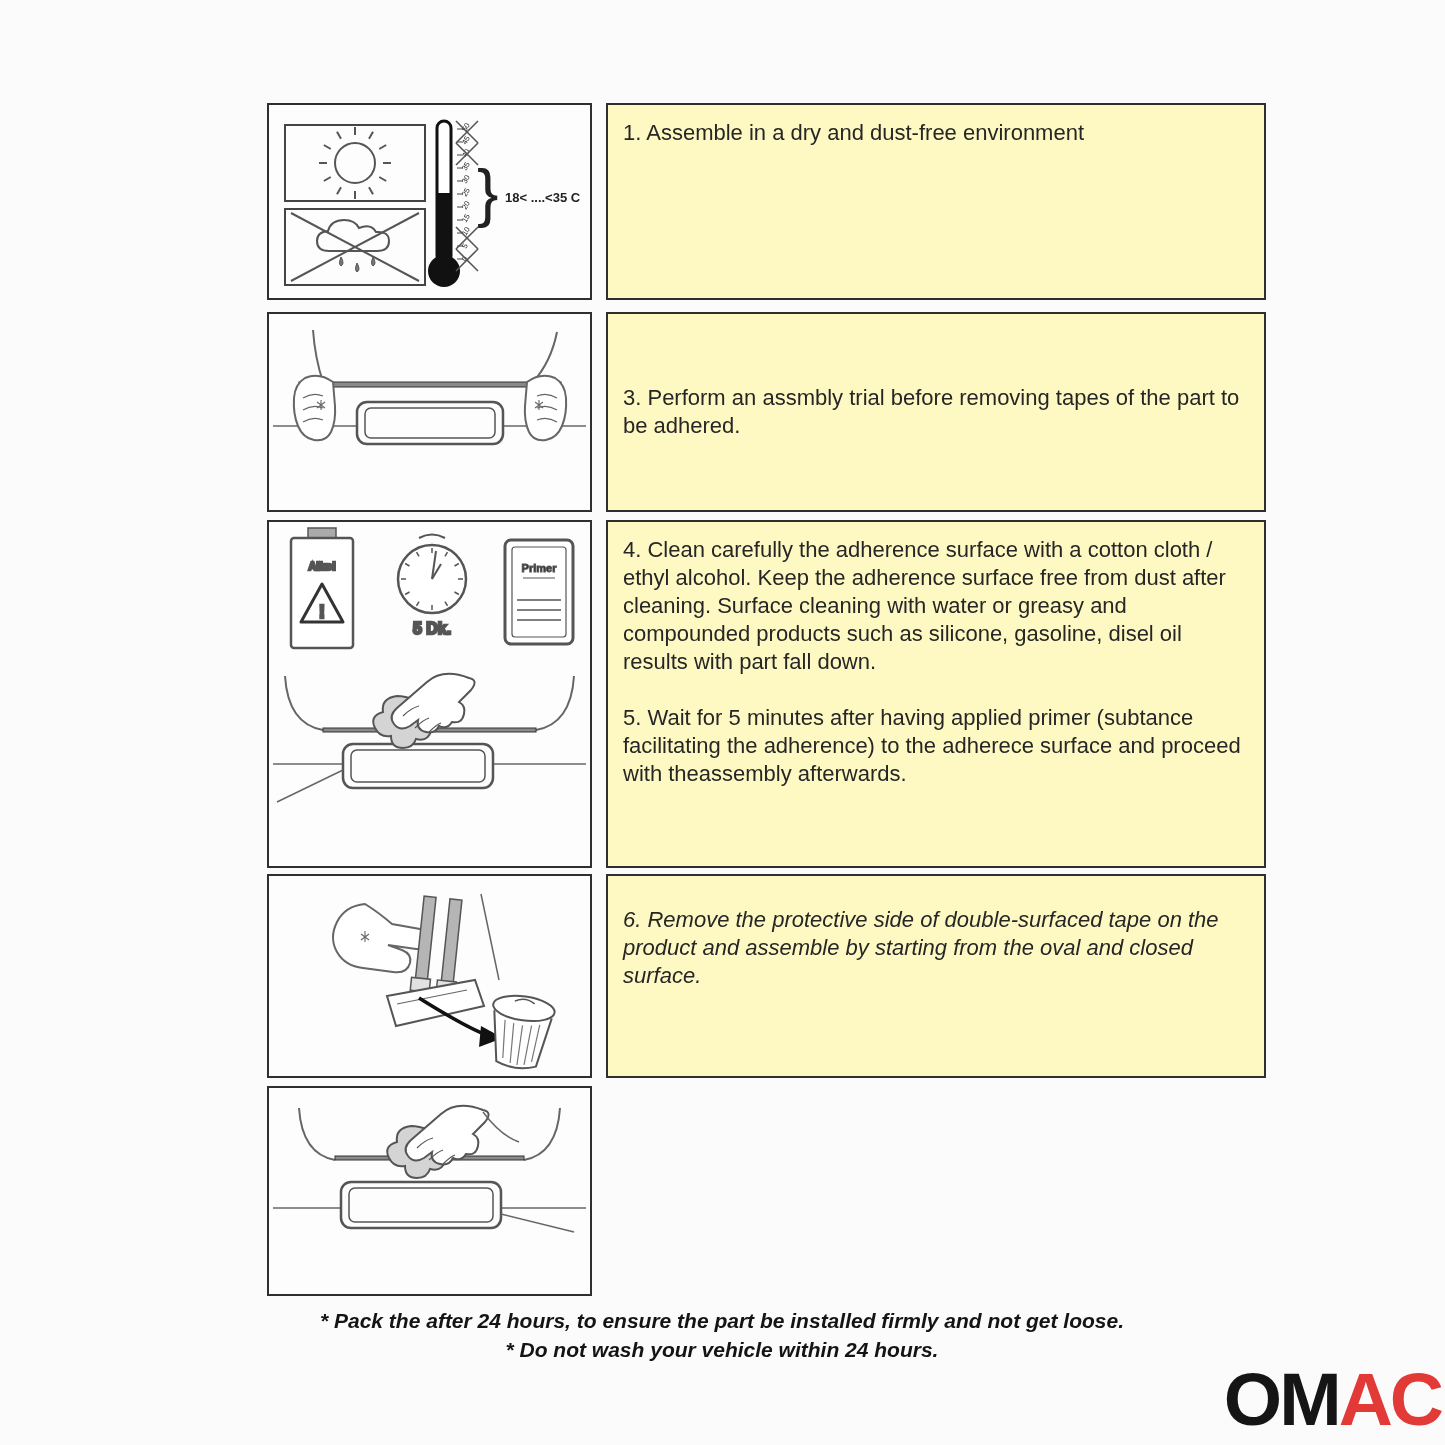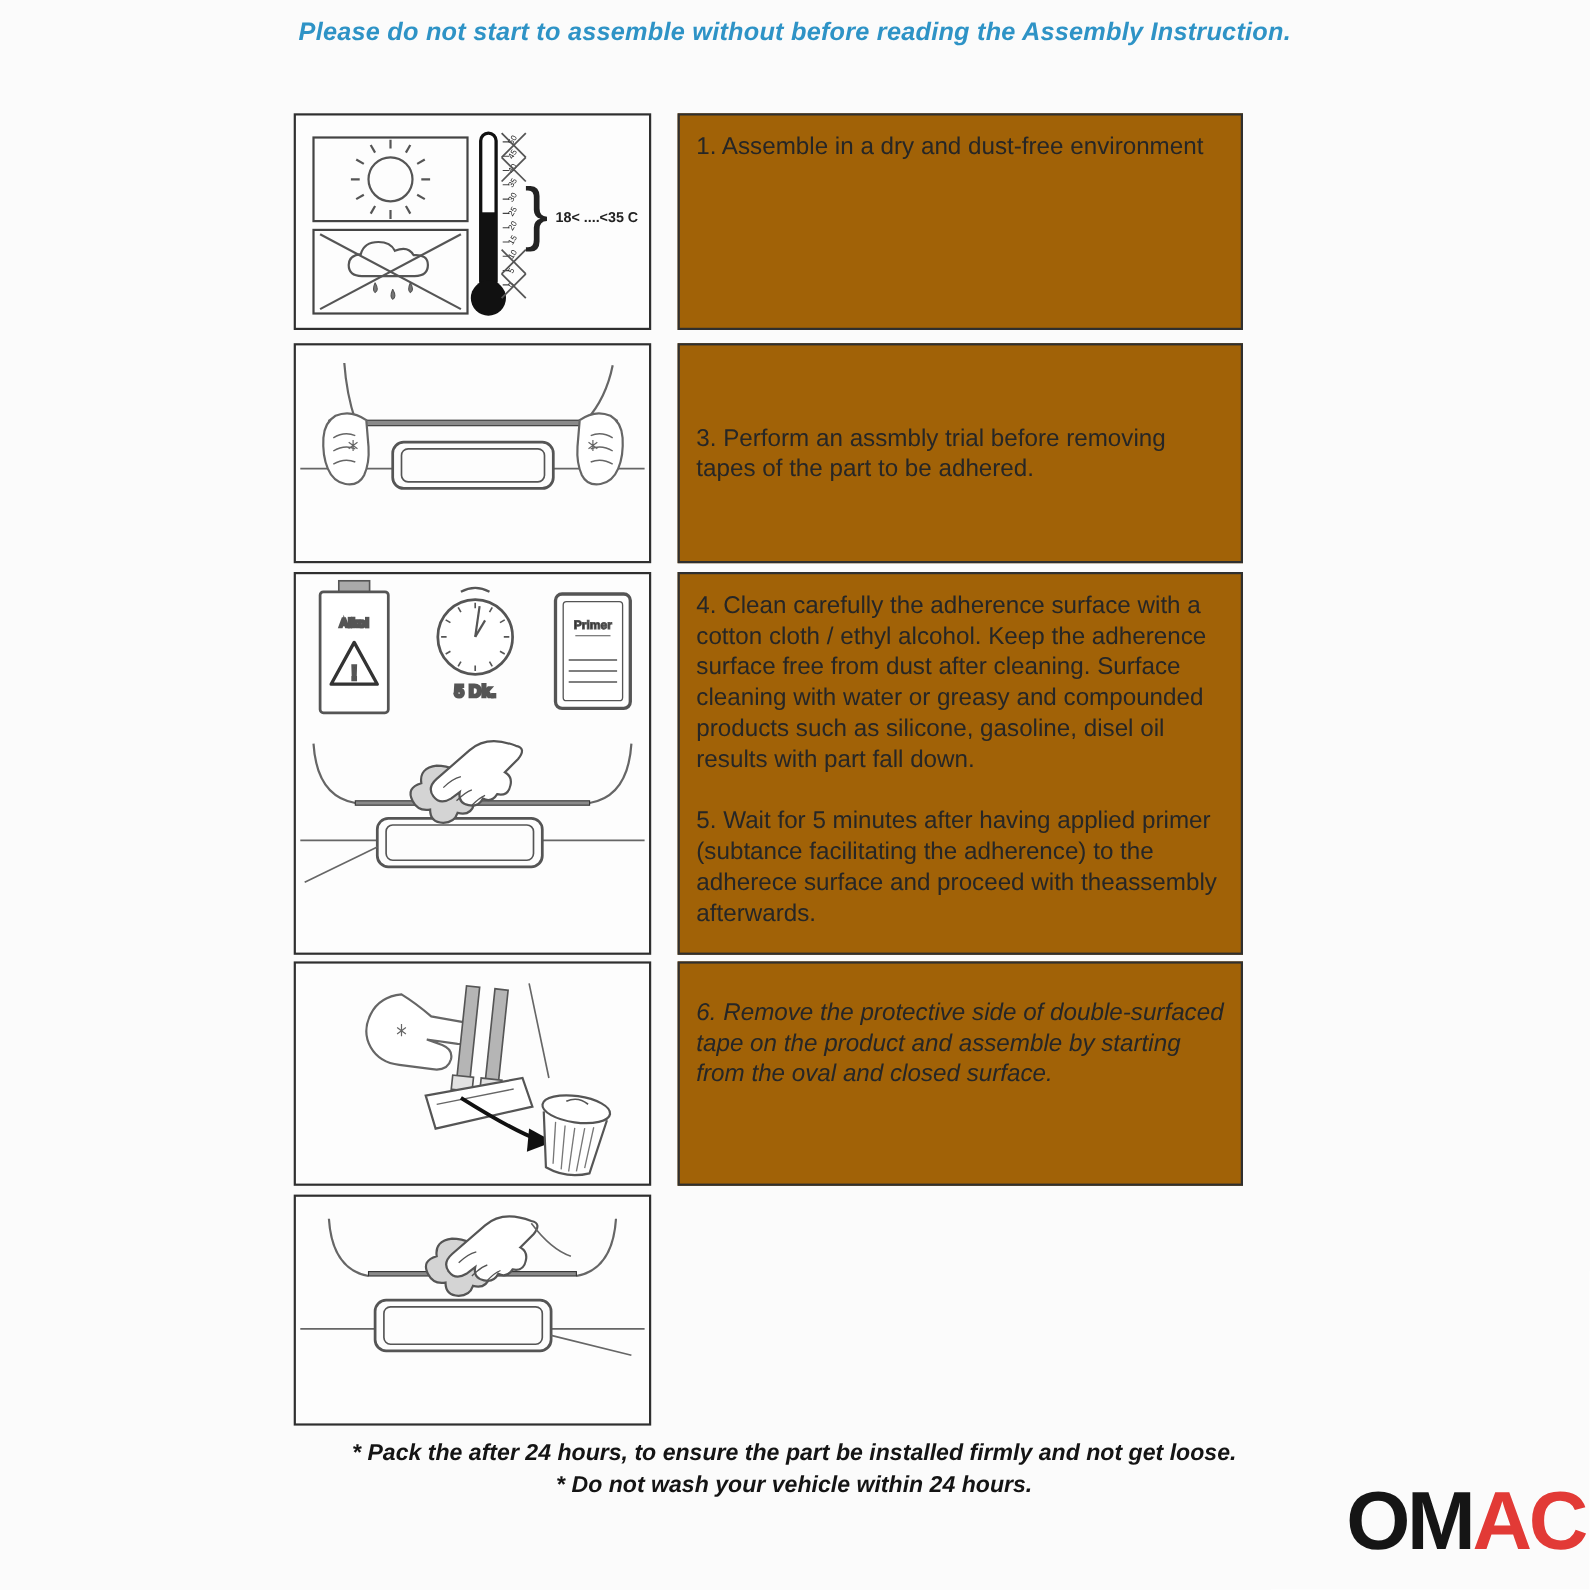--- a/index.html
+++ b/index.html
@@ -24,51 +24,50 @@
   #row2 { top:312px; height:200px; }
   #row3 { top:520px; height:348px; }
   #row4 { top:874px; height:204px; }
   #row5 { top:1086px; height:210px; }
   .illus-box {
     width:325px; box-sizing:border-box;
     border:2px solid #2f2f2f; background:#fdfdfd;
   }
   .illus-box svg { width:100%; height:100%; display:block; }
   .text-box {
-    width:514px; margin-left:24px; box-sizing:border-box;
-    border:2px solid #2f2f2f; background:#a16207;
+    width:660px; margin-left:14px; box-sizing:border-box;
+    border:2px solid #2f2f2f; background:#fef9c3;
     padding:14px 15px; font-size:22px; line-height:28px; color:#262626;
   }
   .text-box p { margin:0 0 28px 0; }
   .text-box p:last-child { margin-bottom:0; }
   .text-box.vcenter { display:flex; flex-direction:column; justify-content:center; }
   #row4 .text-box { padding-top:30px;font-style:italic; }
   svg text { font-family:"Liberation Sans", sans-serif; fill:#222; }
   .attention {
     position:absolute; top:1306px; left:262px; width:920px;
     text-align:center; font-style:italic; color:#141414;
   }
   .attention-title {
     color:#d42127; font-weight:bold; font-size:24px; line-height:28px;
   }
   .attention-line { font-size:21px; font-weight:bold; line-height:29px; }
   .logo {
-    position:absolute; right:4px; bottom:25px;
+    position:absolute; right:4px; bottom:8px;
     font-size:75px; font-weight:bold; letter-spacing:-3px; line-height:1;
     font-family:"Liberation Sans", sans-serif;
   }
   .logo-black { color:#151515; }
   .logo-red { color:#e23a36; }
 </style>
 </head>
 <body>
 
 <div class="page">
 
-  <div class="warning-header">Please do not start to assemble without before reading the Assembly Instruction.</div>
 
   <div class="row" id="row1">
     <div class="illus-box">
       <svg viewBox="0 0 321 193">
         <g stroke="#555" fill="none" stroke-width="2">
           <rect x="16" y="20" width="140" height="76" stroke="#444"></rect>
           <circle cx="86" cy="58" r="20"></circle>
           <g stroke-width="2">
             <line x1="86" y1="30" x2="86" y2="22"></line>
             <line x1="86" y1="30" x2="86" y2="22" transform="rotate(30 86 58)"></line>

